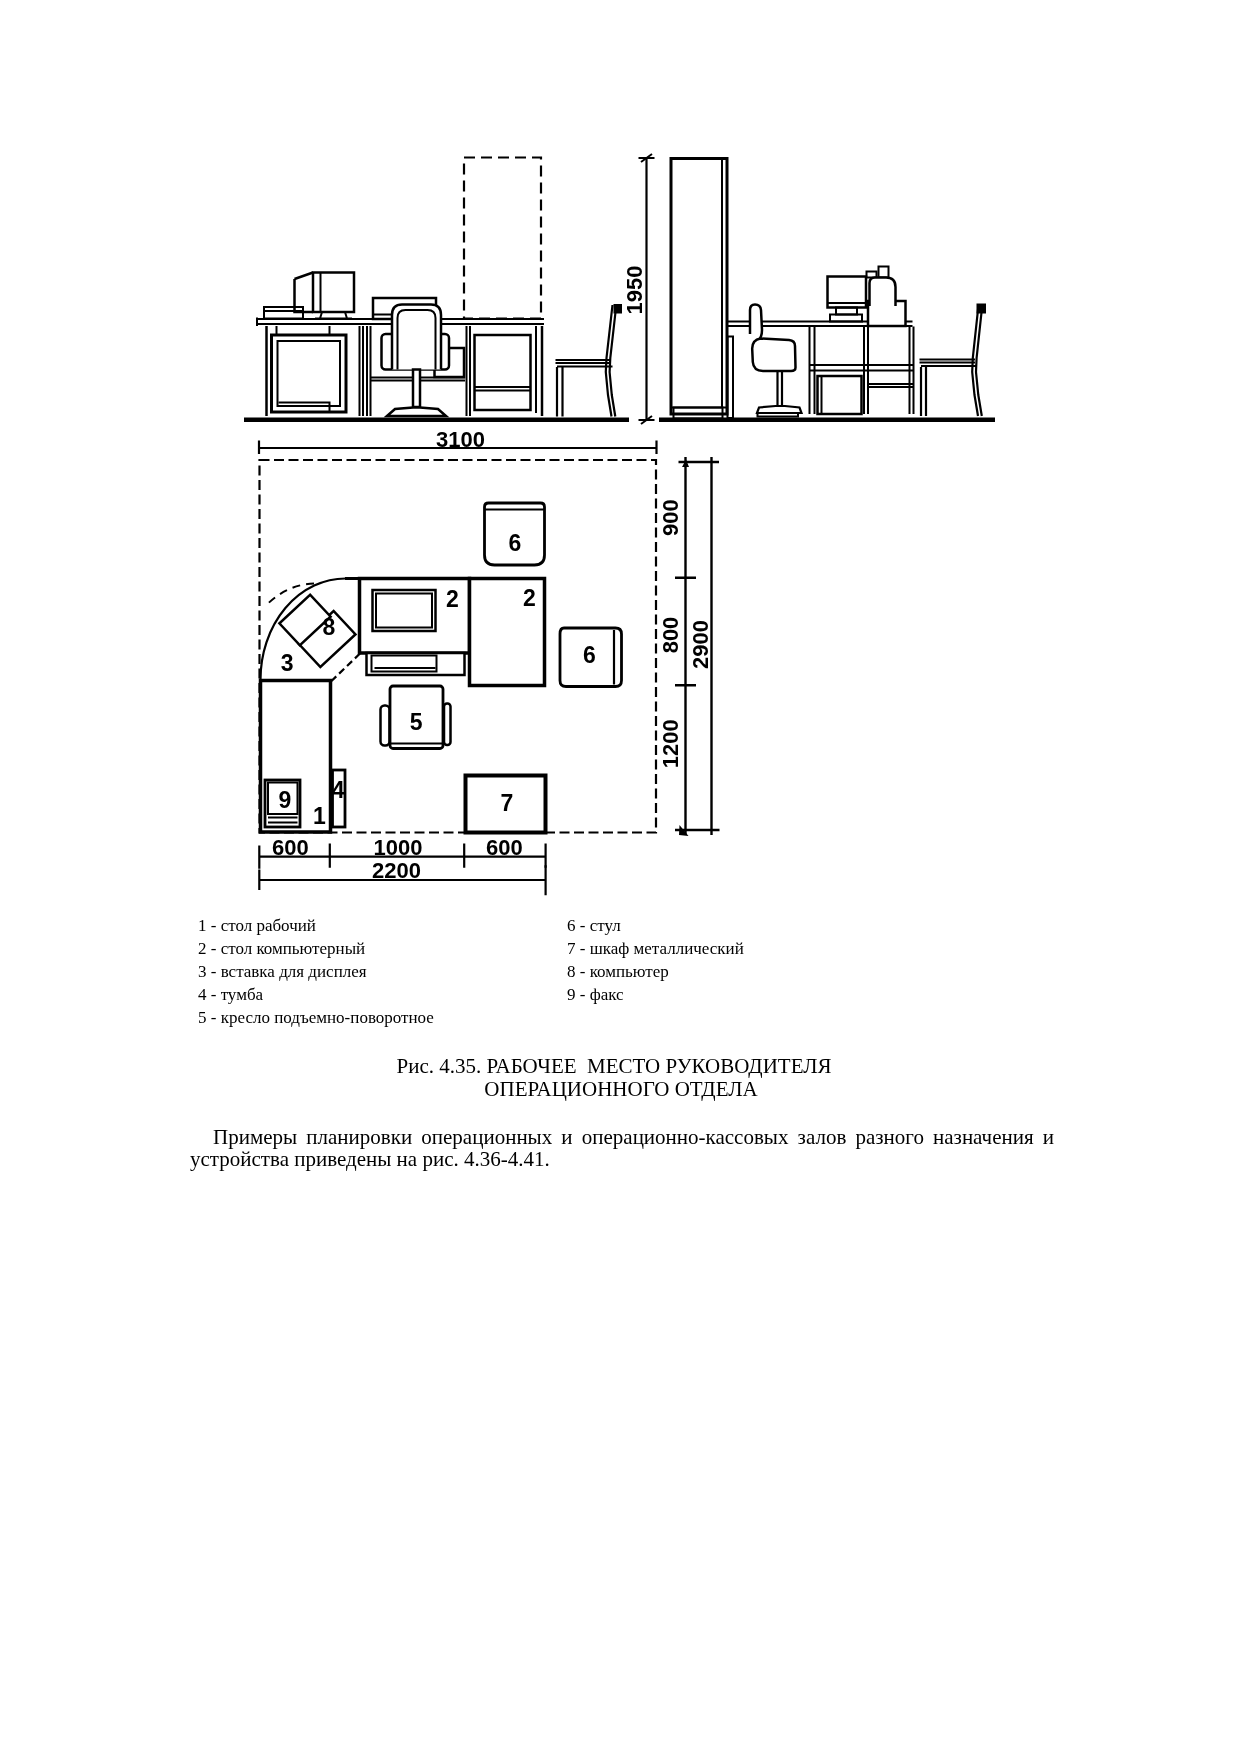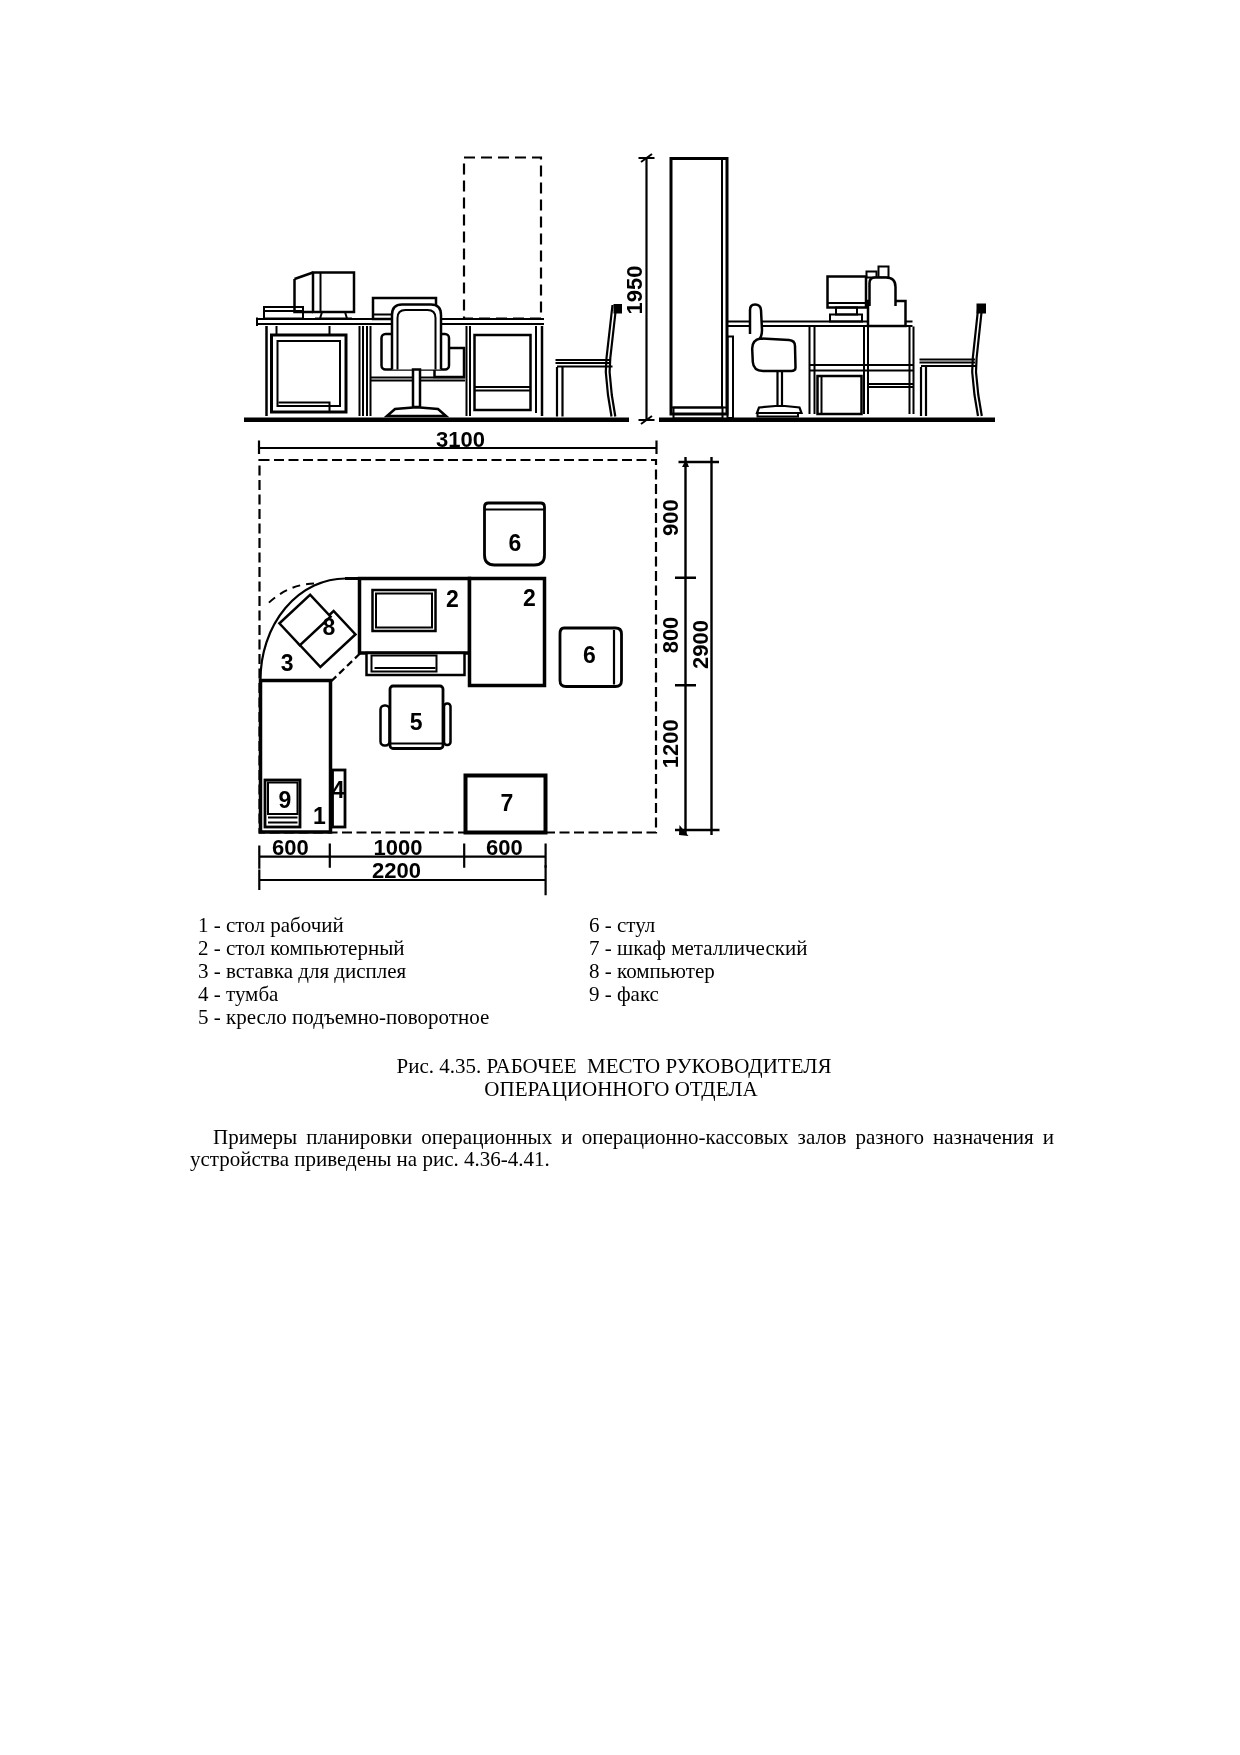--- a/index.html
+++ b/index.html
@@ -1,18 +1,18 @@
 <!DOCTYPE html>
 <html><head>
 <meta charset="utf-8">
 <style>
 html,body{margin:0;padding:0;background:#ffffff;}
 body{width:1240px;height:1755px;position:relative;font-family:"Liberation Serif",serif;color:#000;}
 svg{position:absolute;left:0;top:0;}
-.txt{position:absolute;font-size:21px;line-height:23.2px;white-space:pre;font-family:Liberation Serif, serif;}
+.txt{position:absolute;font-size:17px;line-height:23.2px;white-space:pre;font-family:Liberation Serif, serif;}
 #cap{position:absolute;left:190px;top:1055px;width:864px;text-align:center;font-size:21px;line-height:22.5px;}
 #par{position:absolute;left:190px;top:1125.5px;width:864px;text-align:justify;font-size:21px;line-height:22px;text-indent:23px;}
 </style>
 </head>
 <body>
 <svg width="1240" height="1755" viewBox="0 0 1240 1755" fill="none" stroke="none">
 <g stroke="#000" fill="none" stroke-width="2">
 
 <g>
         <rect x="244" y="417.5" width="385" height="4.5" fill="#000" stroke="none"></rect>
@@ -333,20 +333,20 @@
       </g>
 </g>
 </svg>
 
 <div class="txt" style="left:198px;top:913.5px;">1 - стол рабочий
 2 - стол компьютерный
 3 - вставка для дисплея
 4 - тумба
 5 - кресло подъемно-поворотное</div>
 
-<div class="txt" style="left:589px;top:913.5px;">6 - стул
+<div class="txt" style="left:567px;top:913.5px;">6 - стул
 7 - шкаф металлический
 8 - компьютер
 9 - факс</div>
 
 <div id="cap"><span style="position:relative;left:-8px;">Рис. 4.35. РАБОЧЕЕ&nbsp; МЕСТО РУКОВОДИТЕЛЯ</span><br><span style="position:relative;left:-1px;">ОПЕРАЦИОННОГО ОТДЕЛА</span></div>
 
 <div id="par">Примеры планировки операционных и операционно-кассовых залов разного назначения и устройства приведены на рис. 4.36-4.41.</div>
 
 </body></html>

